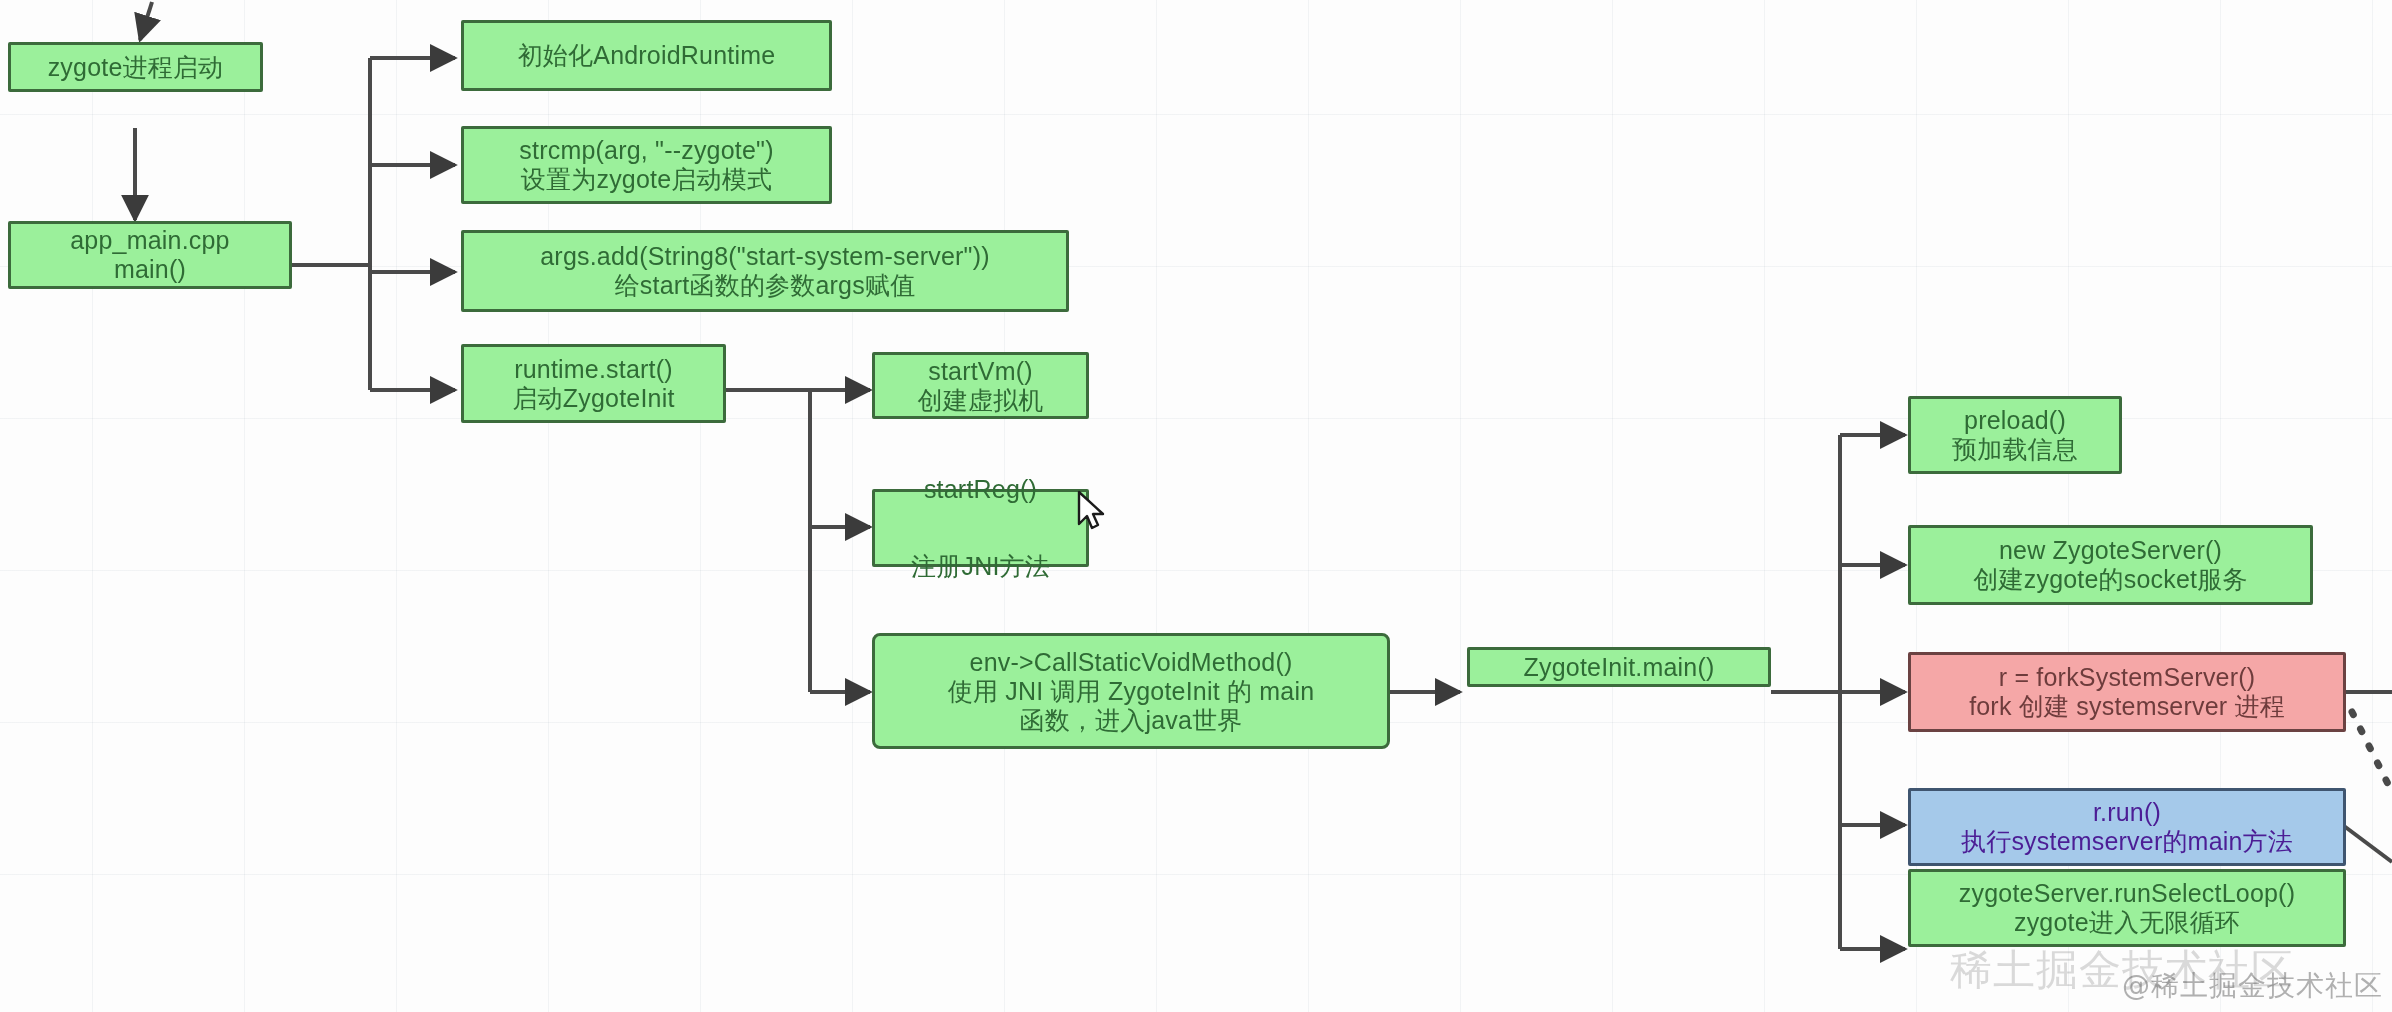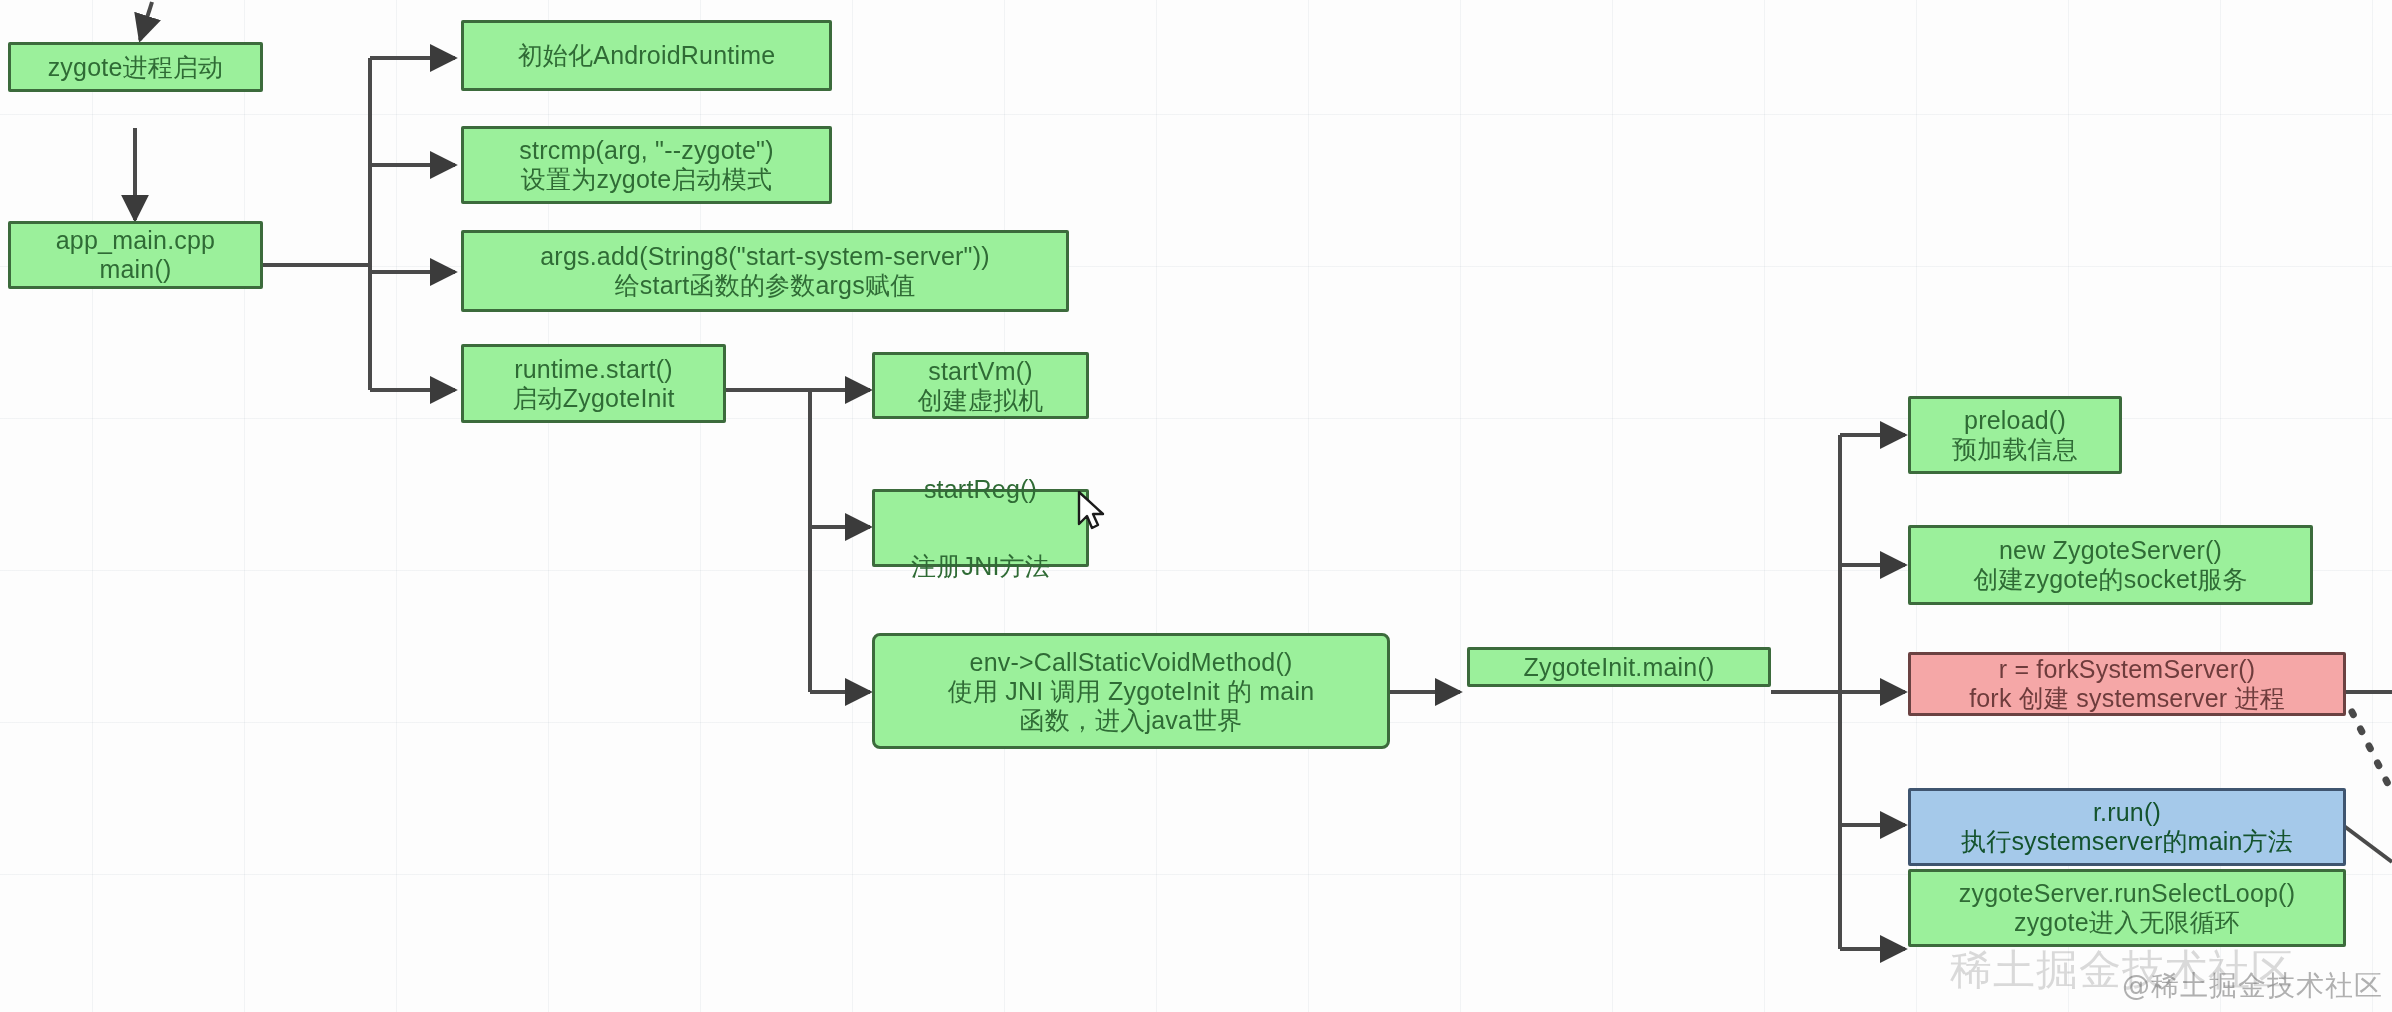--- a/index.html
+++ b/index.html
@@ -51,21 +51,21 @@
     color: #2f6b35;
   }
   .node.pink {
     background: #f5a7a7;
     border-color: #6b4242;
     color: #6e3c3c;
   }
   .node.blue {
     background: #a5c9ea;
     border-color: #3f5570;
-    color: #14532d;
+    color: #4c1d95;
   }
   .watermark {
     position: absolute;
     color: rgba(80,80,80,0.30);
     font-size: 27px;
     white-space: nowrap;
     letter-spacing: 1px;
     font-family: "DejaVu Sans", sans-serif;
   }
   .cursor {
@@ -117,21 +117,21 @@
       <path d="M 2345 692 L 2392 692"></path>
       <path d="M 2352 712 L 2392 792" stroke-dasharray="3 16" stroke-linecap="round" stroke-width="7"></path>
       <path d="M 2340 823 L 2392 862"></path>
     </g>
   </svg>
 
   <div class="node green" style="left:8px; top:42px; width:255px; height:50px;">
     <span class="ln">zygote进程启动</span>
   </div>
 
-  <div class="node green" style="left:8px; top:221px; width:255px; height:68px;text-align:center;">
+  <div class="node green" style="left:8px; top:221px; width:284px; height:68px;text-align:center;">
     <span class="ln">app_main.cpp</span>
     <span class="ln">main()</span>
   </div>
 
   <div class="node green" style="left:461px; top:20px; width:371px; height:71px;">
     <span class="ln">初始化AndroidRuntime</span>
   </div>
 
   <div class="node green" style="left:461px; top:126px; width:371px; height:78px;">
     <span class="ln">strcmp(arg, "--zygote")</span>
@@ -171,21 +171,21 @@
   <div class="node green" style="left:1908px; top:396px; width:214px; height:78px;">
     <span class="ln">preload()</span>
     <span class="ln">预加载信息</span>
   </div>
 
   <div class="node green" style="left:1908px; top:525px; width:405px; height:80px;">
     <span class="ln">new ZygoteServer()</span>
     <span class="ln">创建zygote的socket服务</span>
   </div>
 
-  <div class="node pink" style="left:1908px; top:652px; width:438px; height:64px;padding-left:8px;">
+  <div class="node pink" style="left:1908px; top:652px; width:438px; height:80px;padding-left:8px;">
     <span class="ln">r = forkSystemServer()</span>
     <span class="ln">fork 创建 systemserver 进程</span>
   </div>
 
   <div class="node blue" style="left:1908px; top:788px; width:438px; height:78px;">
     <span class="ln">r.run()</span>
     <span class="ln">执行systemserver的main方法</span>
   </div>
 
   <div class="node green" style="left:1908px; top:869px; width:438px; height:78px;">

